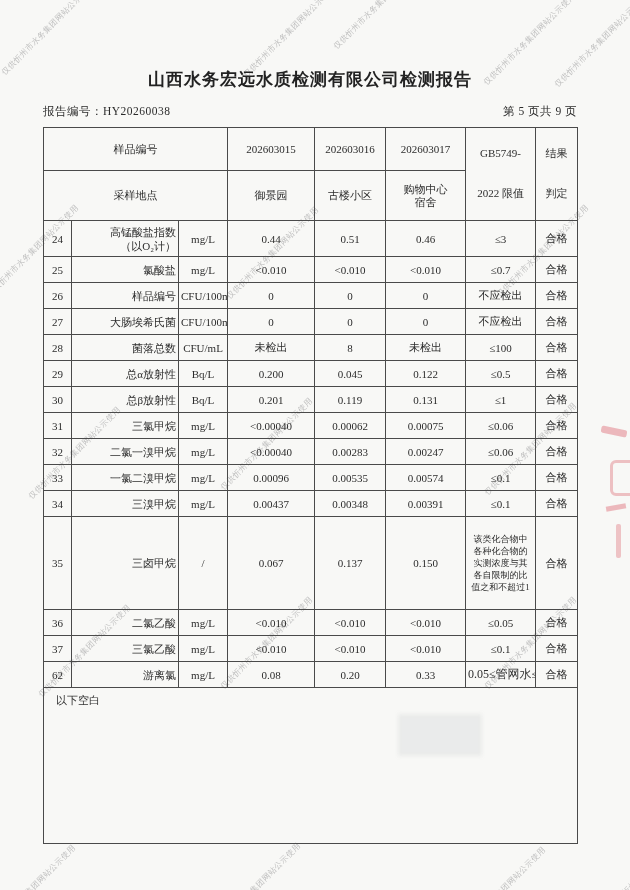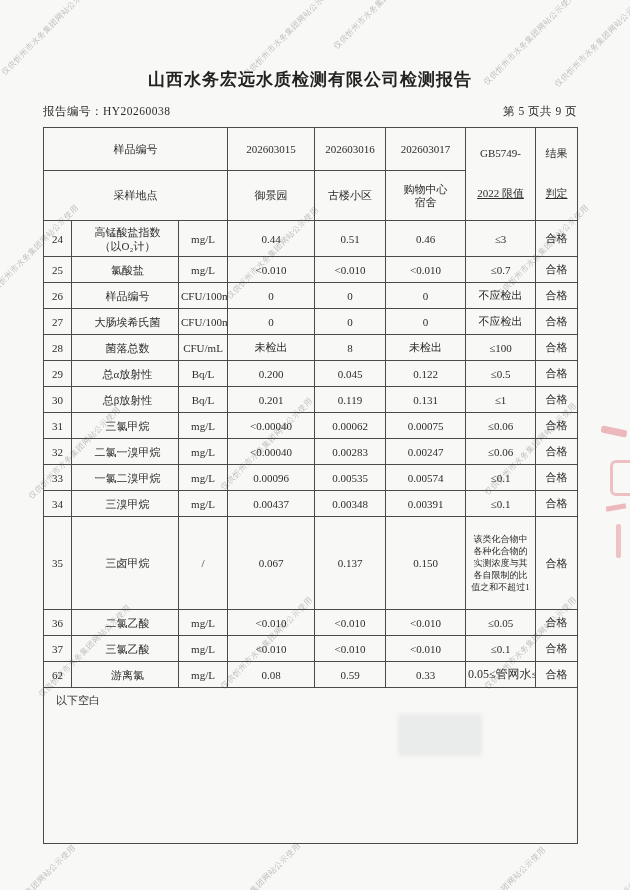--- a/index.html
+++ b/index.html
@@ -41,27 +41,27 @@
     font-size:11px;color:#2c2c2c;
     text-align:center;vertical-align:middle;
     padding:0 2px;white-space:pre-line;overflow:hidden;
   }
   tr{height:26px;}
   tr.h-hdr1{height:26px;}
   tr.h-hdr2{height:30px;}
   tr.h-r24{height:36px;}
   tr.h-r35{height:80px;}
   tr.h-blank{height:156px;}
-  td.c-item{text-align:center;padding-left:7px;line-height:14px;}
+  td.c-item{text-align:right;padding-left:7px;line-height:14px;}
   td.c-unit{font-size:11px;white-space:nowrap;}
   td.c-limit-sm{font-size:9px;line-height:12px;padding:16px 4px;}
   td.c-limit-xs{font-size:12px;white-space:nowrap;}
   td.c-loc{line-height:13px;}
   td.c-span2 .l1{height:26px;line-height:26px;}
-  td.c-span2 .l2{height:30px;line-height:30px;text-decoration:underline;}
+  td.c-span2 .l2{height:30px;line-height:30px;}
   td.c-blank{
     text-align:left;vertical-align:top;padding:5px 0 0 12px;font-size:11px;color:#333;
   }
   
   .stamp{position:absolute;pointer-events:none;}
   .stamp-bar1{left:601px;top:428px;width:26px;height:7px;background:#dd6b76;opacity:.45;transform:rotate(12deg);border-radius:2px;}
   .stamp-ring{left:610px;top:460px;width:30px;height:30px;border:3px solid #dd6b76;opacity:.4;border-radius:6px;}
   .stamp-bar2{left:606px;top:505px;width:20px;height:5px;background:#dd6b76;opacity:.45;transform:rotate(-10deg);}
   .stamp-vbar{left:616px;top:524px;width:5px;height:34px;background:#dd6b76;opacity:.38;border-radius:2px;}
   .smudge{position:absolute;left:398px;top:714px;width:84px;height:42px;background:rgba(120,125,140,.10);filter:blur(2px);pointer-events:none;}
@@ -273,21 +273,21 @@
         <td>&lt;0.010</td>
         <td>&lt;0.010</td>
         <td>≤0.1</td>
         <td>合格</td>
       </tr>
       <tr>
         <td>62</td>
         <td class="c-item">游离氯</td>
         <td class="c-unit">mg/L</td>
         <td>0.08</td>
-        <td>0.59</td>
+        <td>0.20</td>
         <td>0.33</td>
         <td class="c-limit-xs">0.05≤管网水≤2</td>
         <td>合格</td>
       </tr>
       <tr class="h-blank">
         <td colspan="8" class="c-blank">以下空白</td>
       </tr>
     </tbody>
       </table>
   </div>

